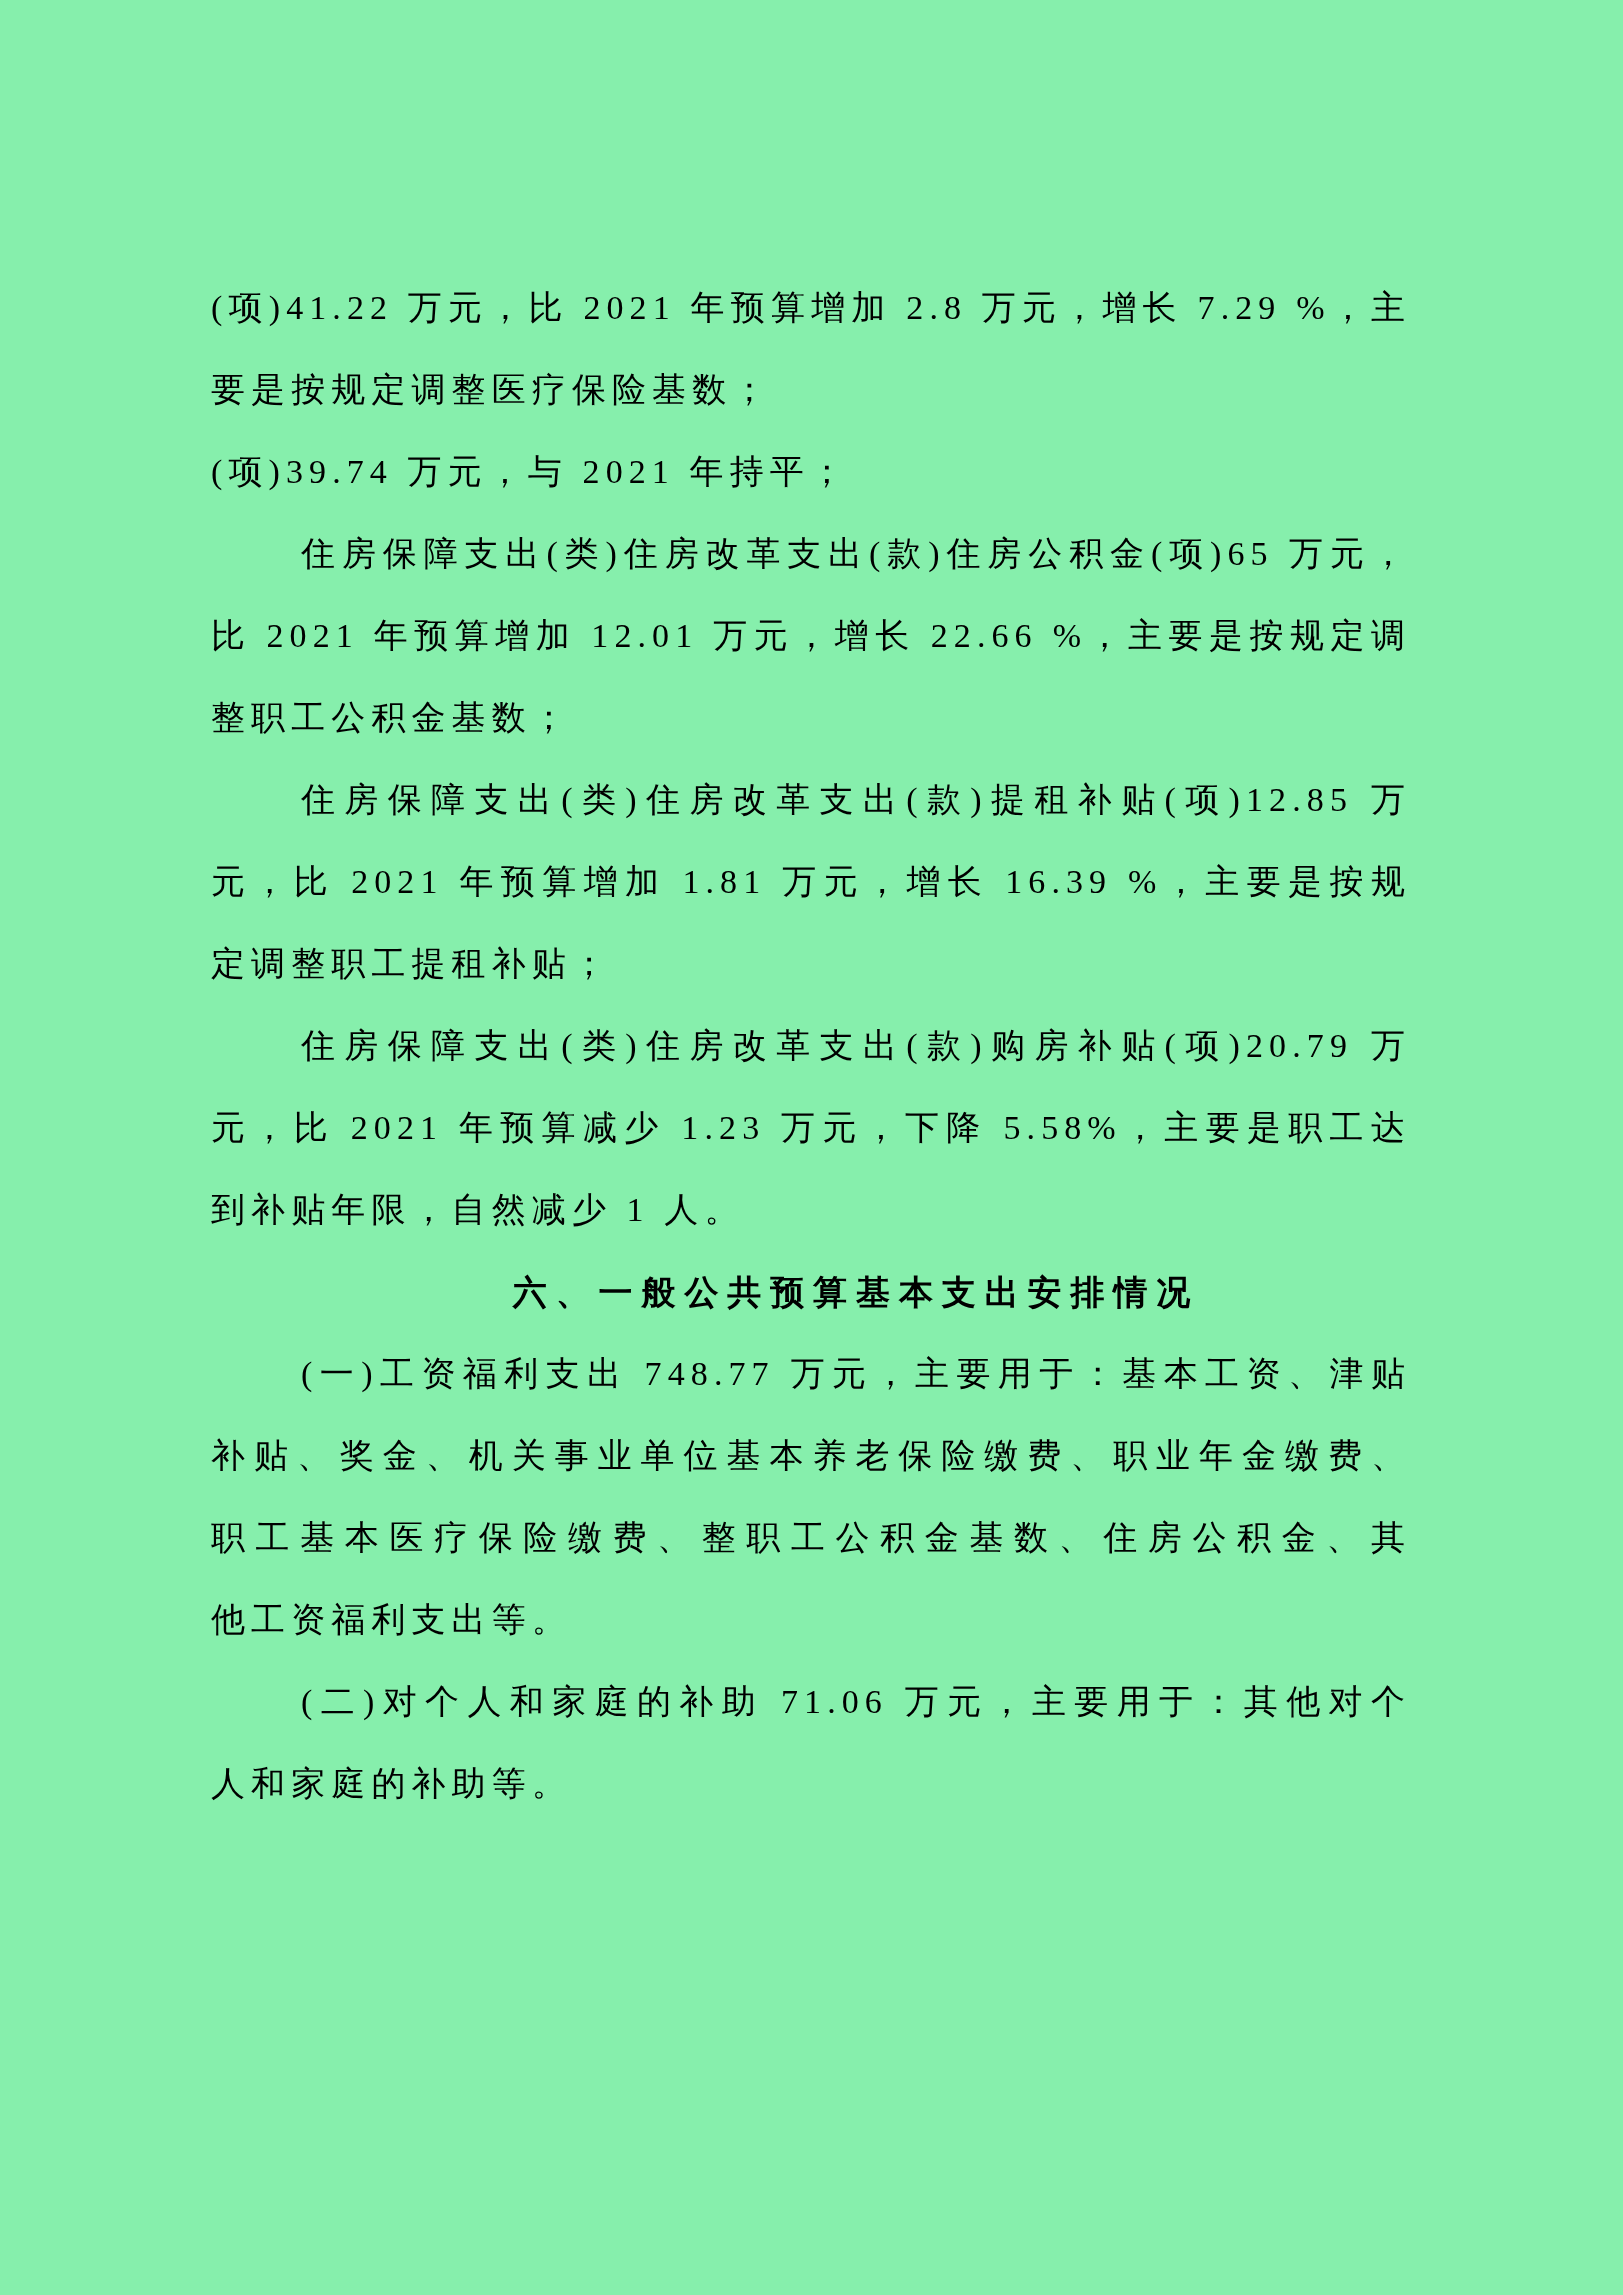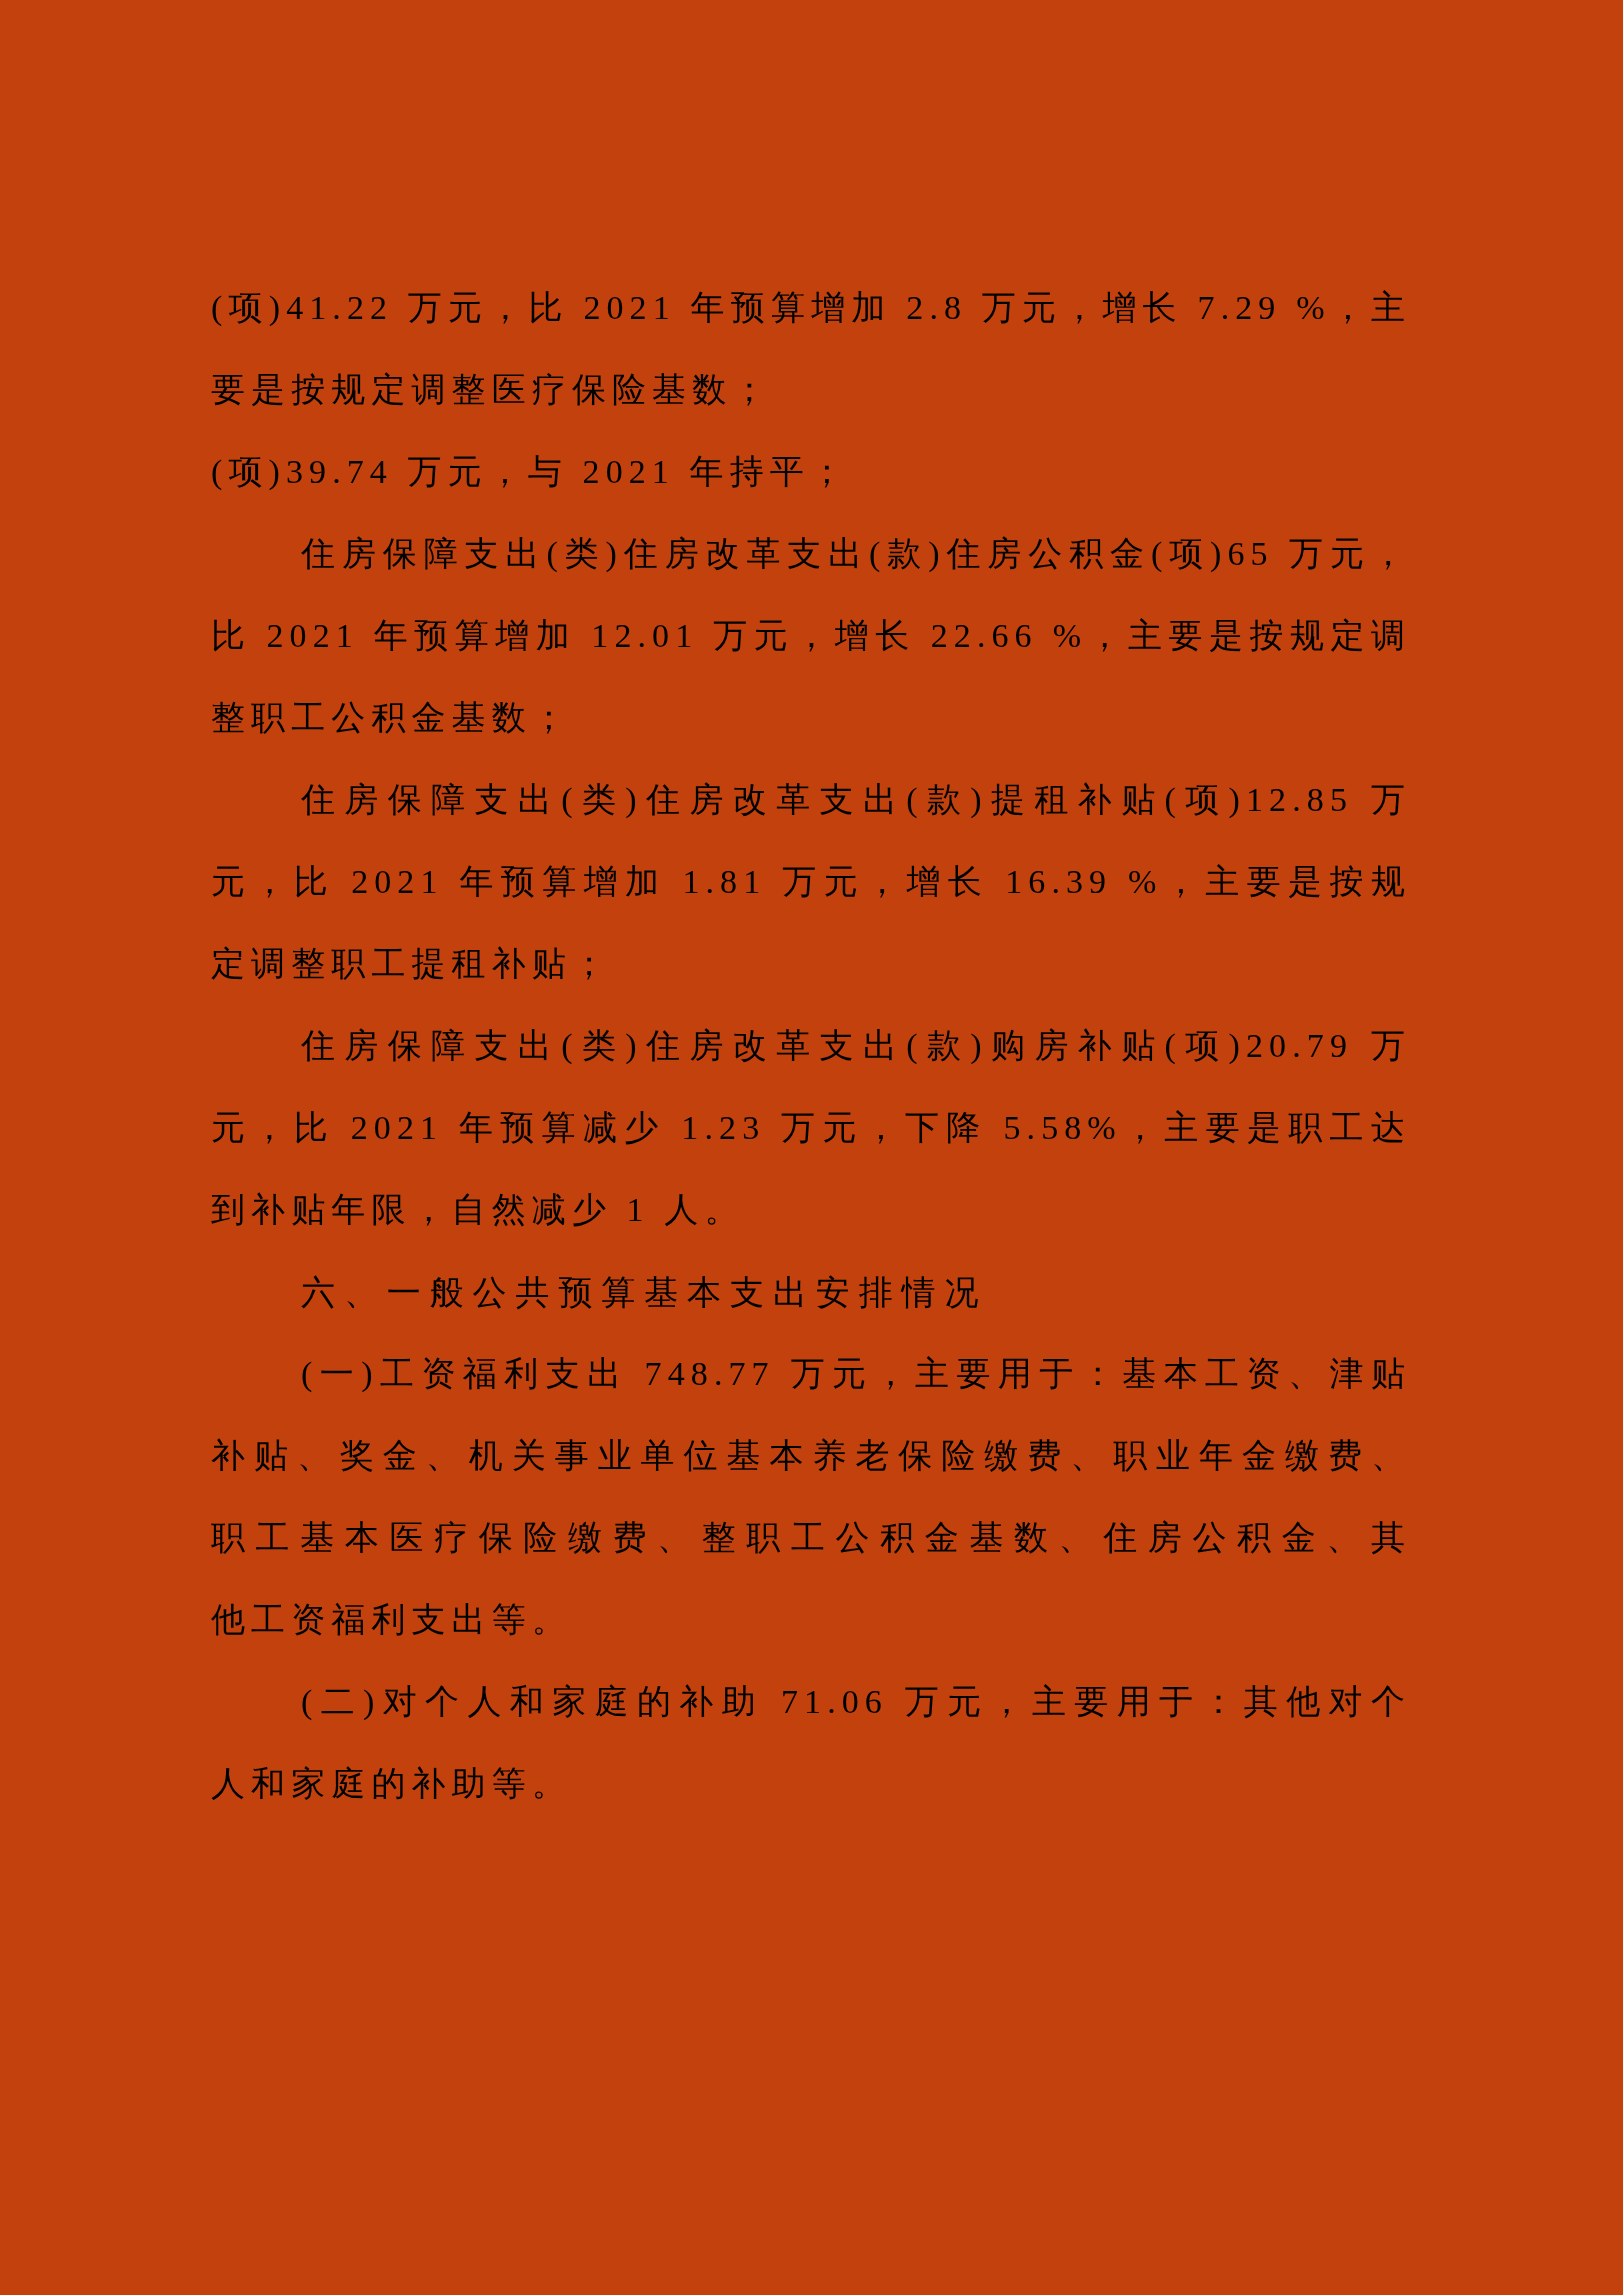--- a/index.html
+++ b/index.html
@@ -35,28 +35,29 @@
     text-align: justify;
     text-align-last: justify;
   }
   
   .line.indent {
     padding-left: 90px;
   }
   
   .line.heading {
     font-family: "Liberation Sans", sans-serif;
-    font-weight: 400;
+    font-weight: 700;
     letter-spacing: 8.9px;
+    text-align: center;
   }
 </style>
 </head>
 <body>
 
-<div class="page" style="background: #c2410c;">
+<div class="page" style="background: #86efac;">
   <div class="doc" style="color: rgb(0, 0, 0);">
       <div class="line fill">(项)41.22 万元，比 2021 年预算增加 2.8 万元，增长 7.29 %，主</div>
       <div class="line">要是按规定调整医疗保险基数；</div>
       <div class="line">(项)39.74 万元，与 2021 年持平；</div>
       <div class="line indent fill">住房保障支出(类)住房改革支出(款)住房公积金(项)65 万元，</div>
       <div class="line fill">比 2021 年预算增加 12.01 万元，增长 22.66 %，主要是按规定调</div>
       <div class="line">整职工公积金基数；</div>
       <div class="line indent fill">住房保障支出(类)住房改革支出(款)提租补贴(项)12.85 万</div>
       <div class="line fill">元，比 2021 年预算增加 1.81 万元，增长 16.39 %，主要是按规</div>
       <div class="line">定调整职工提租补贴；</div>

